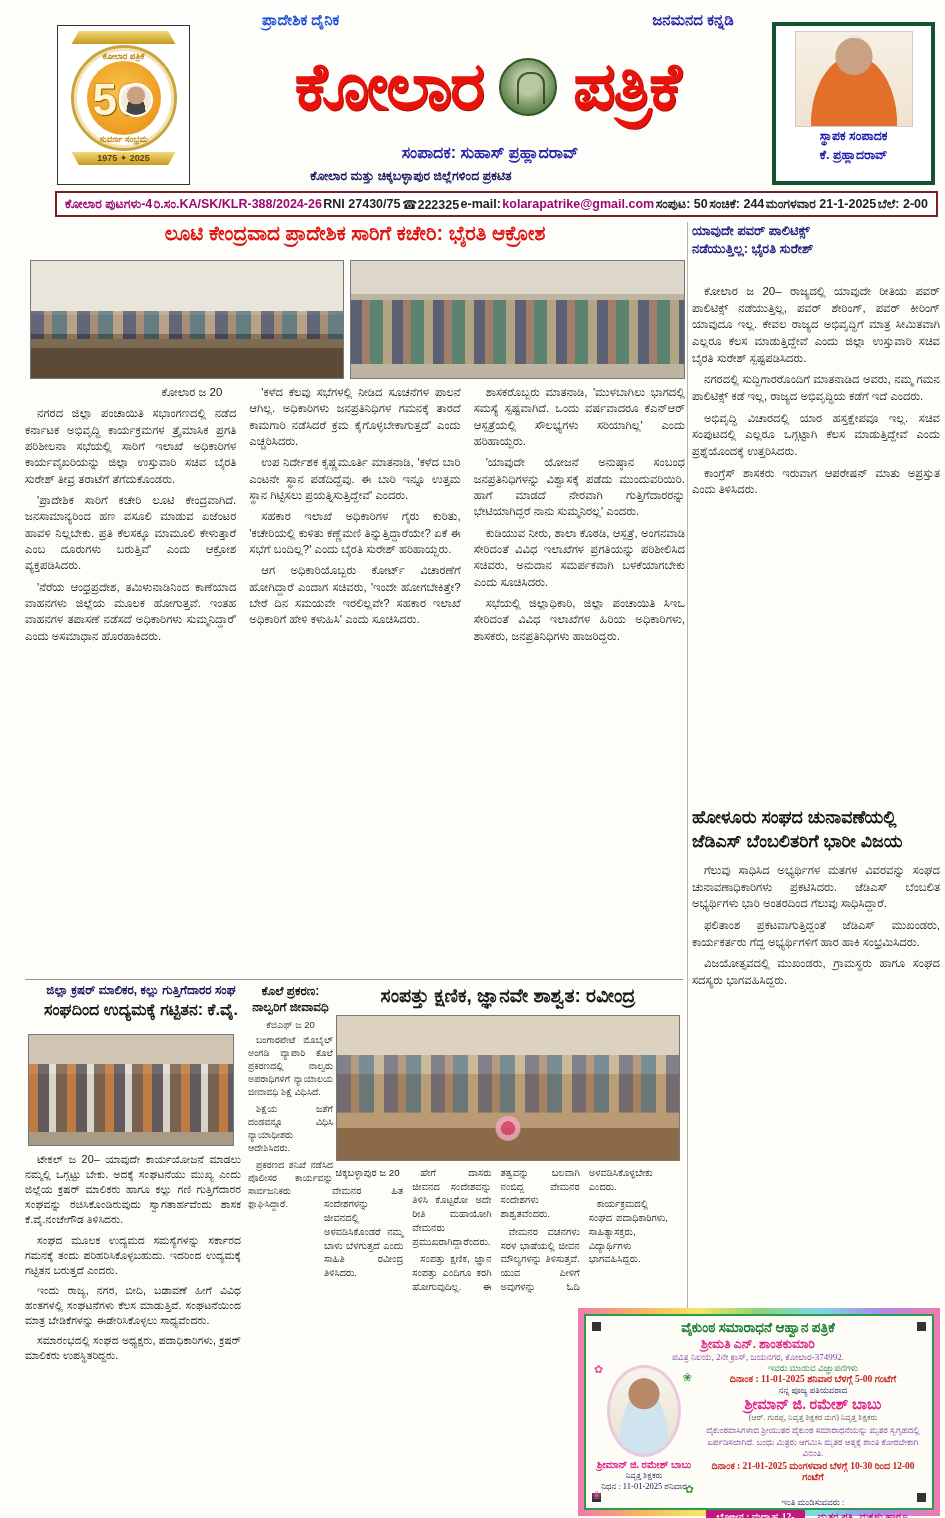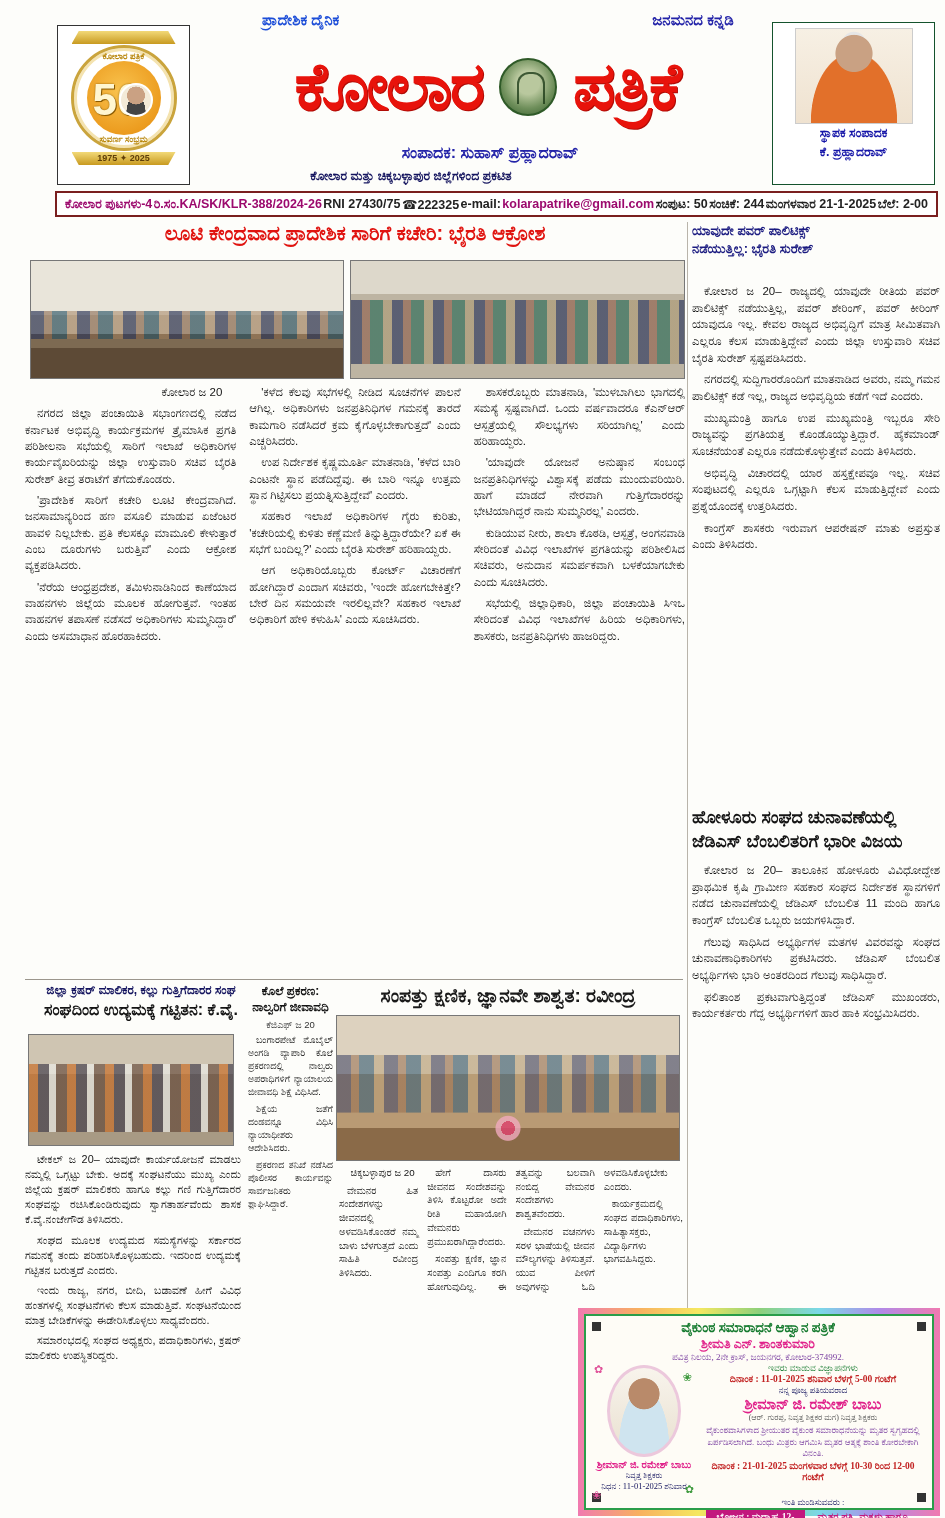--- a/index.html
+++ b/index.html
@@ -44,21 +44,21 @@
   #temple-emblem::after { content:""; position:absolute; left:16px; top:12px; width:24px; height:30px;
       border:2px solid rgba(30,60,25,.8); border-bottom:none;
       border-radius:12px 12px 0 0; }
 
   #editor-line { position:absolute; left:290px; top:144px; width:400px; text-align:center;
                  color:#2323a8; font-weight:bold; font-size:16px; }
   #published-line { position:absolute; left:196px; top:169px; width:430px; text-align:center;
                  color:#14145e; font-weight:bold; font-size:12.5px; }
 
   #founder-box { position:absolute; left:772px; top:22px; width:163px; height:163px;
-                 border:1px solid #14532d; background:#fff; text-align:center; padding-top:5px; }
+                 border:4px solid #14532d; background:#fff; text-align:center; padding-top:5px; }
   #founder-portrait { width:118px; height:96px; margin:0 auto; border:1px solid #ccc;
       background:radial-gradient(circle at 50% 26%,#c9a183 0 20%,transparent 21%),
                  radial-gradient(circle at 50% 16%,#e6e6e6 0 12%,transparent 13%),
                  radial-gradient(ellipse at 50% 98%,#e2702a 0 52%,transparent 53%),
                  linear-gradient(#f7f0e4,#efe2d0); }
   .founder-cap { color:#1515a8; font-weight:bold; font-size:12.5px; line-height:1.55; }
 
   
   #infobar { position:absolute; left:55px; top:191px; width:883px; height:26px;
              border:2px solid #7a1f1f; background:#fff; display:flex; align-items:center;
@@ -126,21 +126,21 @@
   
   #mid-headline { position:absolute; left:336px; top:985px; width:344px; text-align:center;
                   font-size:19px; font-weight:bold; color:#1a1a1a; }
   #photo-group { left:336px; top:1015px; width:344px; height:146px;
       background:
         radial-gradient(circle at 50% 78%, rgba(220,70,110,.85) 0 7px, rgba(240,170,190,.8) 7px 12px, transparent 13px),
         repeating-linear-gradient(90deg, rgba(70,75,105,.6) 0 14px, rgba(150,110,80,.55) 14px 22px,
           rgba(55,95,120,.6) 22px 37px, rgba(185,160,120,.5) 37px 47px),
         linear-gradient(180deg,#ddd2bf 0 40%, #b99a74 40% 78%, #8a6a48 78% 100%);
       background-size:100% 100%,100% 40%,100% 100%; background-position:0 0,0 45%,0 0; background-repeat:no-repeat; }
-  #mid-text { position:absolute; left:339px; top:1166px; width:344px; height:348px;
+  #mid-text { position:absolute; left:324px; top:1166px; width:344px; height:348px;
               column-count:4; column-gap:9px; overflow:hidden;
               font-size:9.8px; line-height:1.4; text-align:justify; color:#141414; }
   #mid-text p { margin:0 0 4px; text-indent:8px; }
   #mid-text p.dateline { text-align:center; padding:0; }
 
   
   #ad-box { position:absolute; left:578px; top:1308px; width:362px; height:208px; z-index:5;
             padding:6px; background:linear-gradient(90deg,#f07ab0,#f8b060,#f5e860,#8ed07a,#7ad8e8,#b08ae8,#f07ab0); }
   #ad-inner { width:100%; height:100%; background:#fefcf6; border:2px solid #2a9d4a;
               position:relative; padding:4px 8px 4px 6px; text-align:center;font-family:Liberation Serif, serif; }
@@ -243,33 +243,32 @@
     <p>ಸಭೆಯಲ್ಲಿ ಜಿಲ್ಲಾಧಿಕಾರಿ, ಜಿಲ್ಲಾ ಪಂಚಾಯಿತಿ ಸಿಇಒ ಸೇರಿದಂತೆ ವಿವಿಧ ಇಲಾಖೆಗಳ ಹಿರಿಯ ಅಧಿಕಾರಿಗಳು, ಶಾಸಕರು, ಜನಪ್ರತಿನಿಧಿಗಳು ಹಾಜರಿದ್ದರು.</p>
   </div>
 
   <div id="right-headline">
     <div>ಯಾವುದೇ ಪವರ್ ಪಾಲಿಟಿಕ್ಸ್</div>
     <div>ನಡೆಯುತ್ತಿಲ್ಲ: ಭೈರತಿ ಸುರೇಶ್</div>
   </div>
   <div id="right-text" class="story-text">
     <p>ಕೋಲಾರ ಜ 20– ರಾಜ್ಯದಲ್ಲಿ ಯಾವುದೇ ರೀತಿಯ ಪವರ್ ಪಾಲಿಟಿಕ್ಸ್ ನಡೆಯುತ್ತಿಲ್ಲ, ಪವರ್ ಶೇರಿಂಗ್, ಪವರ್ ಕೀರಿಂಗ್ ಯಾವುದೂ ಇಲ್ಲ. ಕೇವಲ ರಾಜ್ಯದ ಅಭಿವೃದ್ಧಿಗೆ ಮಾತ್ರ ಸೀಮಿತವಾಗಿ ಎಲ್ಲರೂ ಕೆಲಸ ಮಾಡುತ್ತಿದ್ದೇವೆ ಎಂದು ಜಿಲ್ಲಾ ಉಸ್ತುವಾರಿ ಸಚಿವ ಬೈರತಿ ಸುರೇಶ್ ಸ್ಪಷ್ಟಪಡಿಸಿದರು.</p>
     <p>ನಗರದಲ್ಲಿ ಸುದ್ದಿಗಾರರೊಂದಿಗೆ ಮಾತನಾಡಿದ ಅವರು, ನಮ್ಮ ಗಮನ ಪಾಲಿಟಿಕ್ಸ್ ಕಡೆ ಇಲ್ಲ, ರಾಜ್ಯದ ಅಭಿವೃದ್ಧಿಯ ಕಡೆಗೆ ಇದೆ ಎಂದರು.</p>
-    <p>ಮುಖ್ಯಮಂತ್ರಿ ಹಾಗೂ ಉಪ ಮುಖ್ಯಮಂತ್ರಿ ಇಬ್ಬರೂ ಸೇರಿ ರಾಜ್ಯವನ್ನು ಪ್ರಗತಿಯತ್ತ ಕೊಂಡೊಯ್ಯುತ್ತಿದ್ದಾರೆ. ಹೈಕಮಾಂಡ್ ಸೂಚನೆಯಂತೆ ಎಲ್ಲರೂ ನಡೆದುಕೊಳ್ಳುತ್ತೇವೆ ಎಂದು ತಿಳಿಸಿದರು.</p>
     <p>ಅಭಿವೃದ್ಧಿ ವಿಚಾರದಲ್ಲಿ ಯಾರ ಹಸ್ತಕ್ಷೇಪವೂ ಇಲ್ಲ. ಸಚಿವ ಸಂಪುಟದಲ್ಲಿ ಎಲ್ಲರೂ ಒಗ್ಗಟ್ಟಾಗಿ ಕೆಲಸ ಮಾಡುತ್ತಿದ್ದೇವೆ ಎಂದು ಪ್ರಶ್ನೆಯೊಂದಕ್ಕೆ ಉತ್ತರಿಸಿದರು.</p>
     <p>ಕಾಂಗ್ರೆಸ್ ಶಾಸಕರು ಇರುವಾಗ ಆಪರೇಷನ್ ಮಾತು ಅಪ್ರಸ್ತುತ ಎಂದು ತಿಳಿಸಿದರು.</p>
   </div>
 
   <div id="holuru-headline">
     <div>ಹೋಳೂರು ಸಂಘದ ಚುನಾವಣೆಯಲ್ಲಿ</div>
     <div>ಜೆಡಿಎಸ್ ಬೆಂಬಲಿತರಿಗೆ ಭಾರೀ ವಿಜಯ</div>
   </div>
   <div id="holuru-text" class="story-text">
-    <p>ಕೋಲಾರ ಜ 20– ತಾಲೂಕಿನ ಹೋಳೂರು ವಿವಿಧೋದ್ದೇಶ ಪ್ರಾಥಮಿಕ ಕೃಷಿ ಗ್ರಾಮೀಣ ಸಹಕಾರ ಸಂಘದ ನಿರ್ದೇಶಕ ಸ್ಥಾನಗಳಿಗೆ ನಡೆದ ಚುನಾವಣೆಯಲ್ಲಿ ಜೆಡಿಎಸ್ ಬೆಂಬಲಿತ 11 ಮಂದಿ ಹಾಗೂ ಕಾಂಗ್ರೆಸ್ ಬೆಂಬಲಿತ ಒಬ್ಬರು ಜಯಗಳಿಸಿದ್ದಾರೆ.</p>
     <p>ಗೆಲುವು ಸಾಧಿಸಿದ ಅಭ್ಯರ್ಥಿಗಳ ಮತಗಳ ವಿವರವನ್ನು ಸಂಘದ ಚುನಾವಣಾಧಿಕಾರಿಗಳು ಪ್ರಕಟಿಸಿದರು. ಜೆಡಿಎಸ್ ಬೆಂಬಲಿತ ಅಭ್ಯರ್ಥಿಗಳು ಭಾರಿ ಅಂತರದಿಂದ ಗೆಲುವು ಸಾಧಿಸಿದ್ದಾರೆ.</p>
     <p>ಫಲಿತಾಂಶ ಪ್ರಕಟವಾಗುತ್ತಿದ್ದಂತೆ ಜೆಡಿಎಸ್ ಮುಖಂಡರು, ಕಾರ್ಯಕರ್ತರು ಗೆದ್ದ ಅಭ್ಯರ್ಥಿಗಳಿಗೆ ಹಾರ ಹಾಕಿ ಸಂಭ್ರಮಿಸಿದರು.</p>
+    <p>ವಿಜಯೋತ್ಸವದಲ್ಲಿ ಮುಖಂಡರು, ಗ್ರಾಮಸ್ಥರು ಹಾಗೂ ಸಂಘದ ಸದಸ್ಯರು ಭಾಗವಹಿಸಿದ್ದರು.</p>
   </div>
 
   <div id="crusher-kicker">ಜಿಲ್ಲಾ ಕ್ರಷರ್ ಮಾಲಿಕರ, ಕಲ್ಲು ಗುತ್ತಿಗೆದಾರರ ಸಂಘ</div>
   <div id="crusher-headline">ಸಂಘದಿಂದ ಉದ್ಯಮಕ್ಕೆ ಗಟ್ಟಿತನ: ಕೆ.ವೈ.</div>
   <div class="photo" id="photo-crusher"></div>
   <div id="crusher-text" class="story-text">
     <p>ಟೇಕಲ್ ಜ 20– ಯಾವುದೇ ಕಾರ್ಯಯೋಜನೆ ಮಾಡಲು ನಮ್ಮಲ್ಲಿ ಒಗ್ಗಟ್ಟು ಬೇಕು. ಅದಕ್ಕೆ ಸಂಘಟನೆಯು ಮುಖ್ಯ ಎಂದು ಜಿಲ್ಲೆಯ ಕ್ರಷರ್ ಮಾಲಿಕರು ಹಾಗೂ ಕಲ್ಲು ಗಣಿ ಗುತ್ತಿಗೆದಾರರ ಸಂಘವನ್ನು ರಚಿಸಿಕೊಂಡಿರುವುದು ಸ್ವಾಗತಾರ್ಹವೆಂದು ಶಾಸಕ ಕೆ.ವೈ.ನಂಜೇಗೌಡ ತಿಳಿಸಿದರು.</p>
     <p>ಸಂಘದ ಮೂಲಕ ಉದ್ಯಮದ ಸಮಸ್ಯೆಗಳನ್ನು ಸರ್ಕಾರದ ಗಮನಕ್ಕೆ ತಂದು ಪರಿಹರಿಸಿಕೊಳ್ಳಬಹುದು. ಇದರಿಂದ ಉದ್ಯಮಕ್ಕೆ ಗಟ್ಟಿತನ ಬರುತ್ತದೆ ಎಂದರು.</p>
     <p>ಇಂದು ರಾಜ್ಯ, ನಗರ, ಬೀದಿ, ಬಡಾವಣೆ ಹೀಗೆ ವಿವಿಧ ಹಂತಗಳಲ್ಲಿ ಸಂಘಟನೆಗಳು ಕೆಲಸ ಮಾಡುತ್ತಿವೆ. ಸಂಘಟನೆಯಿಂದ ಮಾತ್ರ ಬೇಡಿಕೆಗಳನ್ನು ಈಡೇರಿಸಿಕೊಳ್ಳಲು ಸಾಧ್ಯವೆಂದರು.</p>
     <p>ಸಮಾರಂಭದಲ್ಲಿ ಸಂಘದ ಅಧ್ಯಕ್ಷರು, ಪದಾಧಿಕಾರಿಗಳು, ಕ್ರಷರ್ ಮಾಲಿಕರು ಉಪಸ್ಥಿತರಿದ್ದರು.</p>

